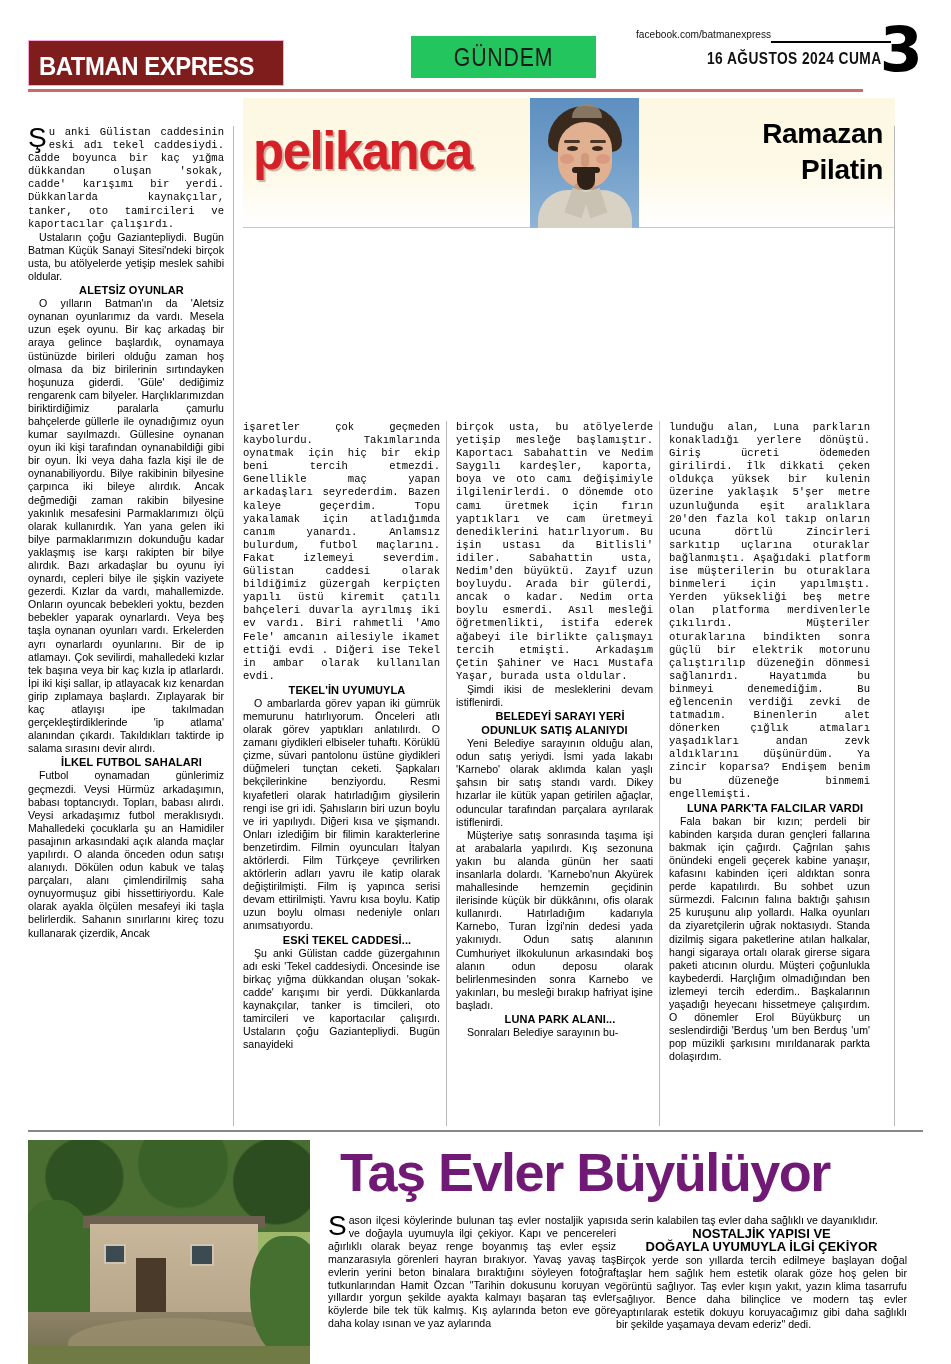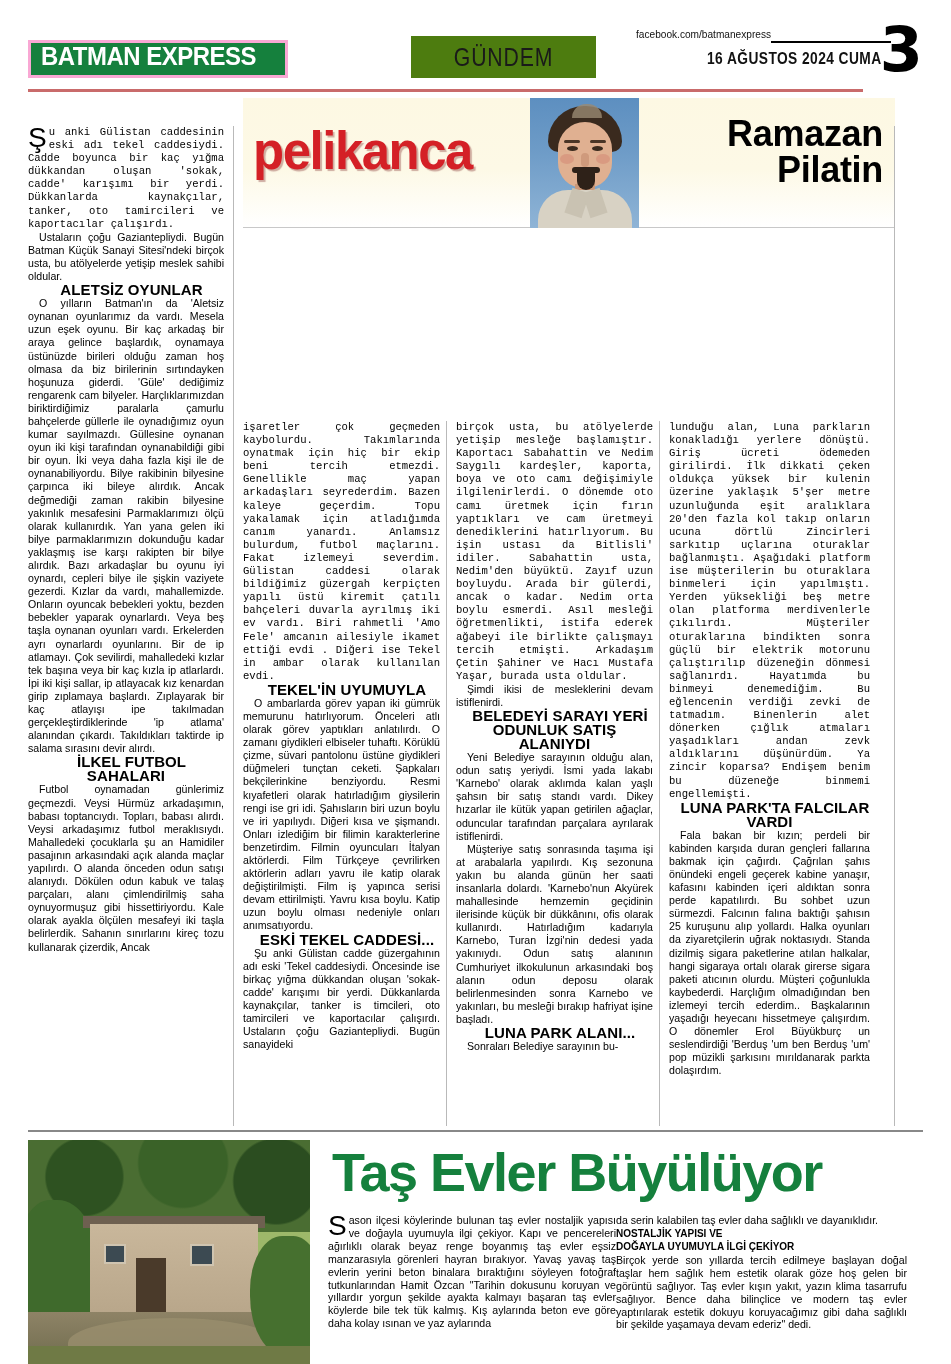--- a/index.html
+++ b/index.html
@@ -12,41 +12,41 @@
   .page { position: relative; width: 951px; height: 1364px; background:#fff; padding: 0; }
 
   
   .masthead {
     position: relative;
     height: 72px;
     margin: 22px 28px 0 28px;
   }
   .logo-box {
     position: absolute; left: 0; top: 18px;
-    background: #15803d;
-    padding: 0 10px 6px 10px;
-    border: 3px solid #f9a8d4;
+    background: #7f1d1d;
+    padding: 12px 10px 6px 10px;
+    border: 1px solid #f9a8d4;
   }
   .logo-text {
     color: #ffffff;
     font-family: "Liberation Sans", sans-serif;
     font-weight: bold;
     font-size: 26px;
     letter-spacing: -0.5px;
     line-height: 1;
     transform: scaleX(0.92);
     transform-origin: left center;
     display: block;
     white-space: nowrap;
   }
   .section-tab {
     position: absolute;
     left: 383px; top: 14px;
     width: 185px; height: 42px;
-    background: #4d7c0f;
+    background: #22c55e;
     display: flex; align-items: center; justify-content: center;
   }
   .section-tab span {
     font-size: 25px; font-weight: normal;
     letter-spacing: 1px;
     color: #1a1a1a;
     transform: scaleX(0.85);
   }
   .fb-line {
     position: absolute; left: 608px; top: 6px;
@@ -85,21 +85,21 @@
     text-align: justify;
     color: #000;
     hyphens: auto;
     -webkit-hyphens: auto;
   }
   .col-text p { margin: 0 0 0 0; text-indent: 11px; }
   .col-text p.noindent { text-indent: 0; font-family: Liberation Mono, monospace; }
   .subhead {
     text-align: center;
     font-weight: bold;
-    font-size: 15px;
+    font-size: 11px;
     line-height: 14px;
     margin: 3px 0 2px 0;
     text-indent: 0;
     letter-spacing: 0.1px;
   }
   .dropcap::first-letter {
     float: left;
     font-size: 28px;
     line-height: 22px;
     font-weight: normal;
@@ -156,21 +156,21 @@
   .portrait .shirt{
     position:absolute; left:8px; top:92px; width:94px; height:40px;
     background:#d8d2c4; border-radius: 30px 30px 0 0;
   }
   .portrait .collar-l{position:absolute; left:38px; top:92px; width:18px; height:26px; background:#c9c2b2; transform:rotate(18deg);}
   .portrait .collar-r{position:absolute; left:56px; top:92px; width:18px; height:26px; background:#c9c2b2; transform:rotate(-18deg);}
   .portrait .neck{position:absolute; left:45px; top:86px; width:20px; height:12px; background:#cb9878;}
   .byline {
     position: absolute; right: 12px; top: 18px;
     text-align: right;
-    font-size: 36px; font-weight: bold;
+    font-size: 28px; font-weight: bold;
     line-height: 36px;
     color: #000;
     letter-spacing: -0.3px;
   }
 
   .headline {
     position: absolute; left: 215px; top: 140px;
     width: 652px;
     text-align: center;
     font-size: 56px;
@@ -226,32 +226,32 @@
     background:#4a3a2a;
   }
   .photo .win1 { position:absolute; left:76px; top:104px; width:22px; height:20px; background:#3c4a52; border:2px solid #cfc4b0; }
   .photo .win2 { position:absolute; left:162px; top:104px; width:24px; height:22px; background:#3c4a52; border:2px solid #cfc4b0; }
   .photo .ground { position:absolute; left:0; top:172px; width:100%; height:56px; background:linear-gradient(#8e8366,#6d6a4c); }
   .photo .path { position:absolute; left:40px; top:178px; width:210px; height:50px; background:#9a8e6e; border-radius: 50% 50% 0 0; opacity:.8; }
   .photo .bush-r { position:absolute; right:-12px; top:96px; width:72px; height:120px; background:#46702f; border-radius:45% 40% 35% 50%; }
   .photo .grass { position:absolute; left:0; bottom:0; width:100%; height:22px; background:#6f7a45; }
 
   .bot-headline {
-    position: absolute; left: 304px; top: 4px;
+    position: absolute; left: 312px; top: 4px;
     width: 595px;
     font-size: 54px; font-weight: bold;
     letter-spacing: -1.5px;
     line-height: 56px;
-    color: #15803d;
+    color: #701a75;
   }
   .bot-col1 { position: absolute; left: 300px; top: 74px; width: 288px; }
   .bot-col2 { position: absolute; left: 588px; top: 74px; width: 291px; }
   .bot-text { font-size: 10.6px; line-height: 12.9px; text-align: justify; color:#000; }
   .bot-text p { text-indent: 0; }
-  .bot-sub { text-align:left; font-weight:bold; font-size:10px; line-height:13.5px; }
+  .bot-sub { text-align:center; font-weight:bold; font-size:13px; line-height:13.5px; }
   .bot-drop::first-letter {
     float:left; font-size: 28px; line-height: 21px; padding: 1px 2px 0 0;
   }
 </style>
 </head>
 <body>
 
 <div class="page">
 
   <div class="masthead">

